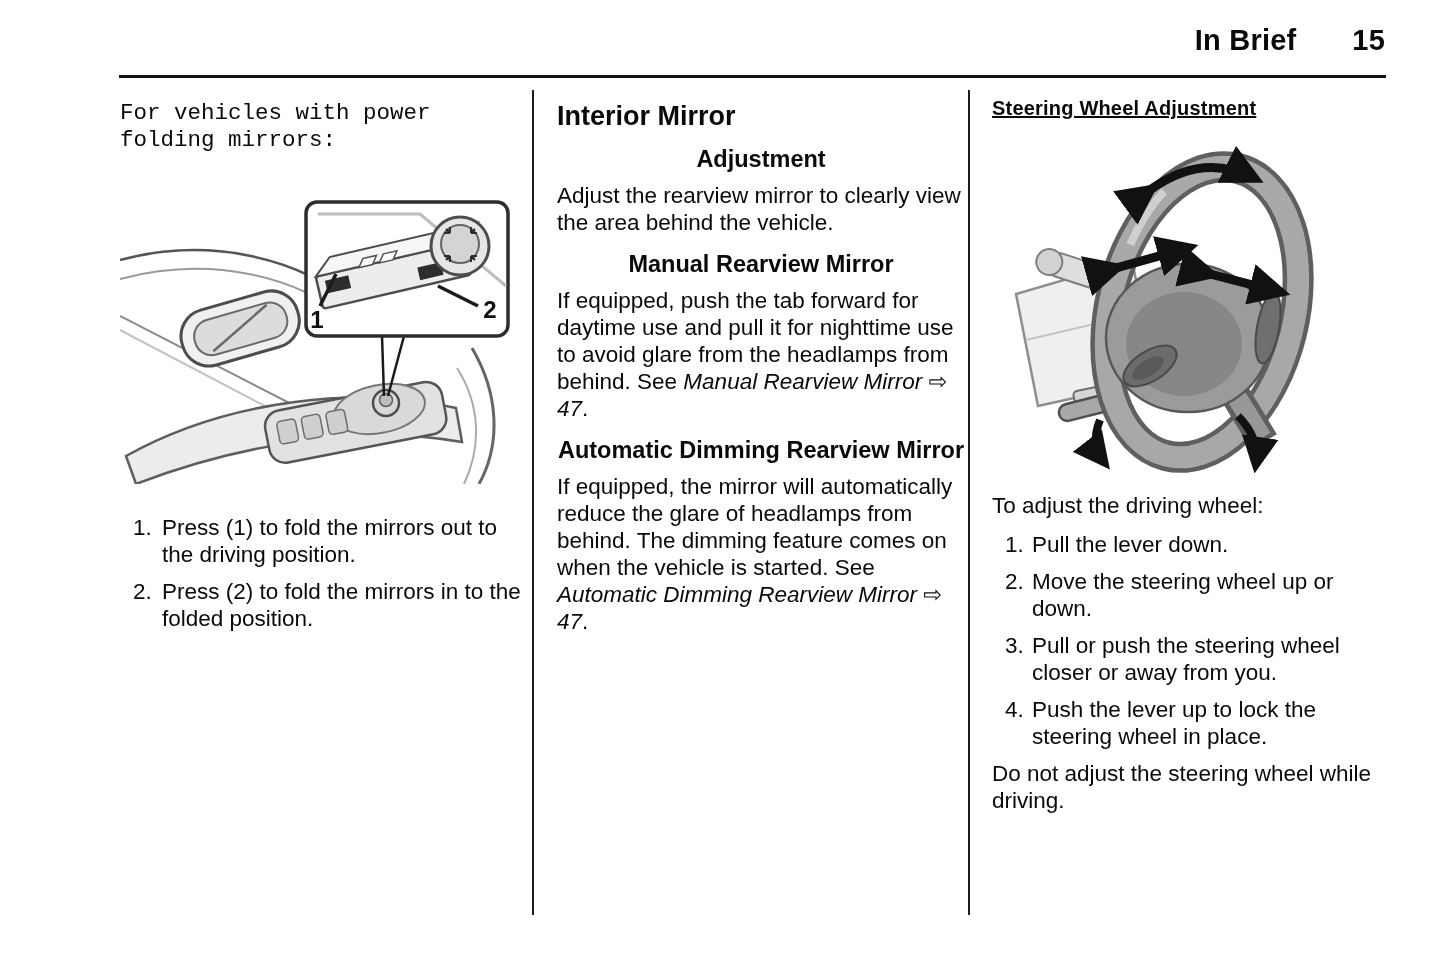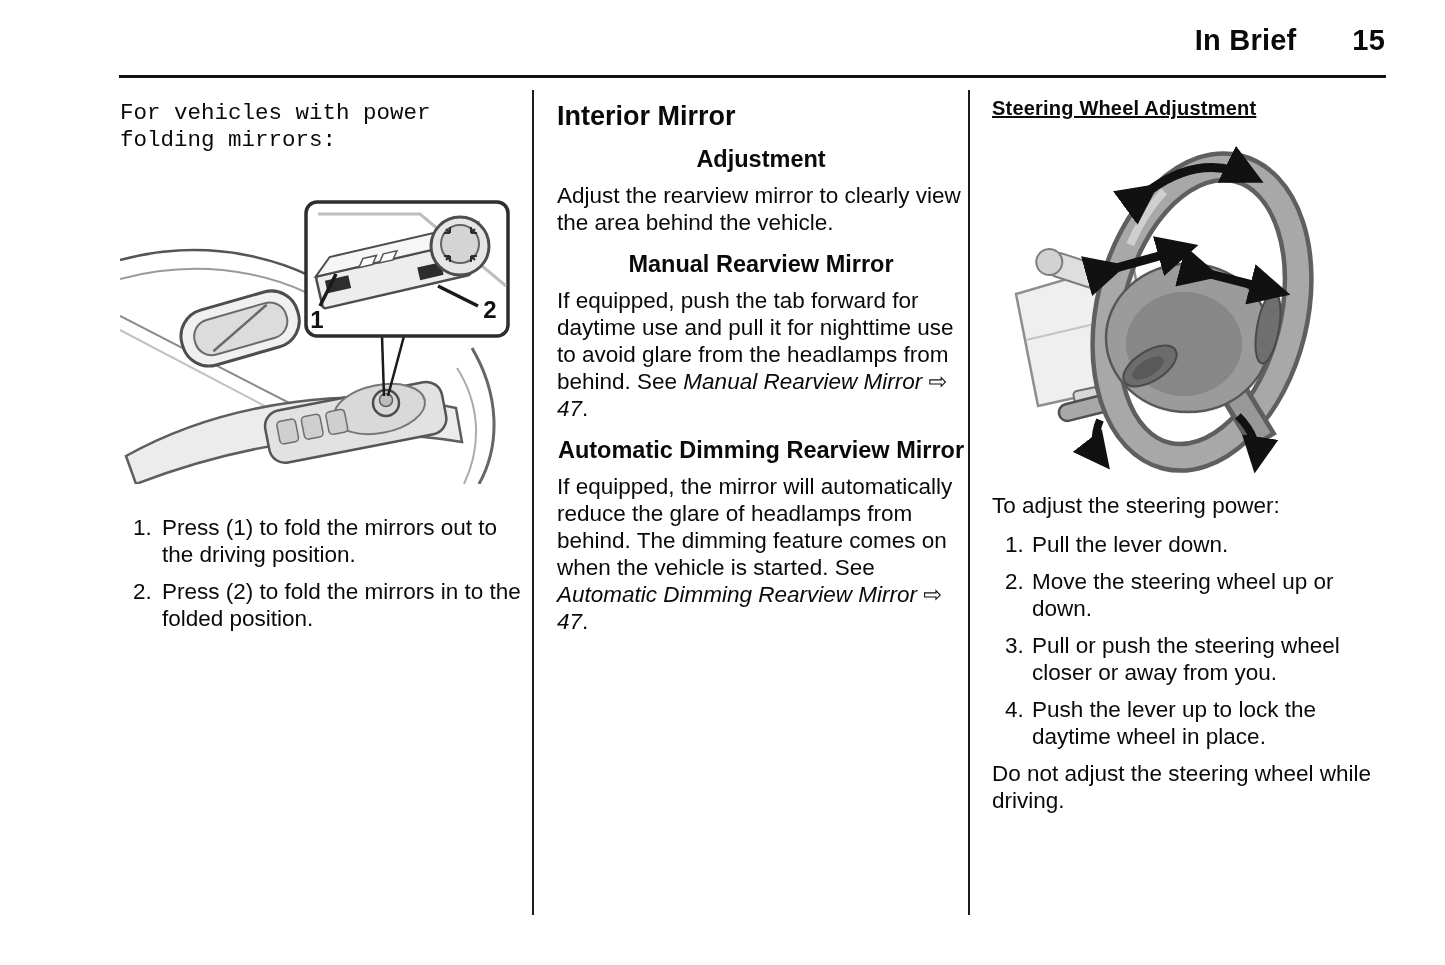--- a/index.html
+++ b/index.html
@@ -214,35 +214,35 @@
       <line x1="206" y1="130" x2="276" y2="148" stroke="#111" stroke-width="9" marker-start="url(#ah)" marker-end="url(#ah)"></line>
     </g>
     <g>
       <path d="M96,276 Q86,300 100,318" fill="none" stroke="#111" stroke-width="8" marker-end="url(#ah)"></path>
     </g>
     <g>
       <path d="M234,272 Q256,294 252,320" fill="none" stroke="#111" stroke-width="8" marker-end="url(#ah)"></path>
     </g>
   </svg>
 
-  <p class="intro-line">To adjust the steering power:</p>
+  <p class="intro-line">To adjust the driving wheel:</p>
 
   <div class="steps">
     <div class="step">
       <span class="num">1.</span>
       <span class="txt">Pull the lever down.</span>
     </div>
     <div class="step">
       <span class="num">2.</span>
       <span class="txt">Move the steering wheel up or down.</span>
     </div>
     <div class="step">
       <span class="num">3.</span>
       <span class="txt">Pull or push the steering wheel closer or away from you.</span>
     </div>
     <div class="step">
       <span class="num">4.</span>
-      <span class="txt">Push the lever up to lock the daytime wheel in place.</span>
+      <span class="txt">Push the lever up to lock the steering wheel in place.</span>
     </div>
   </div>
 
   <p class="note">Do not adjust the steering wheel while driving.</p>
 </section>
 
 </body></html>

